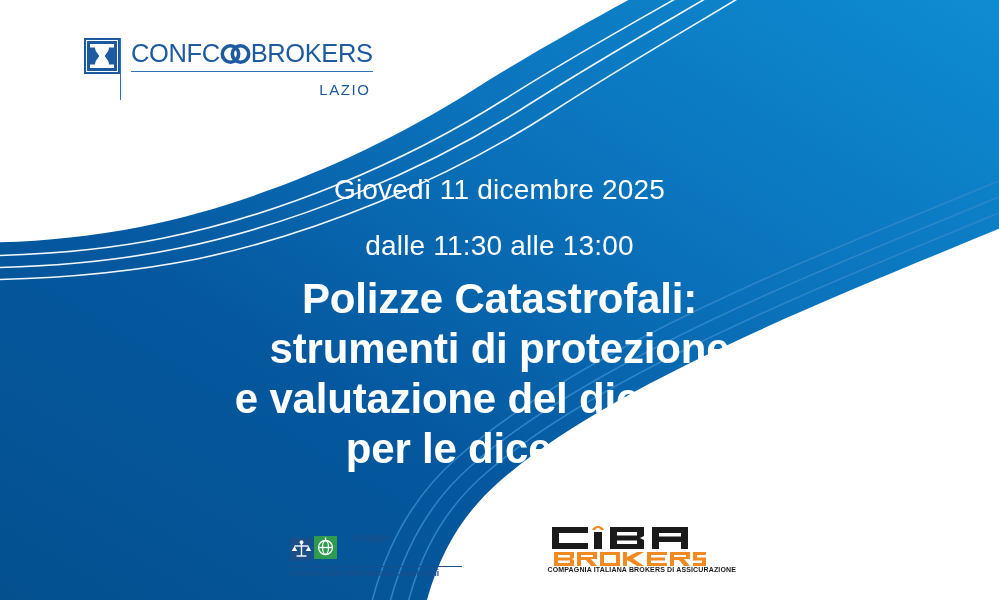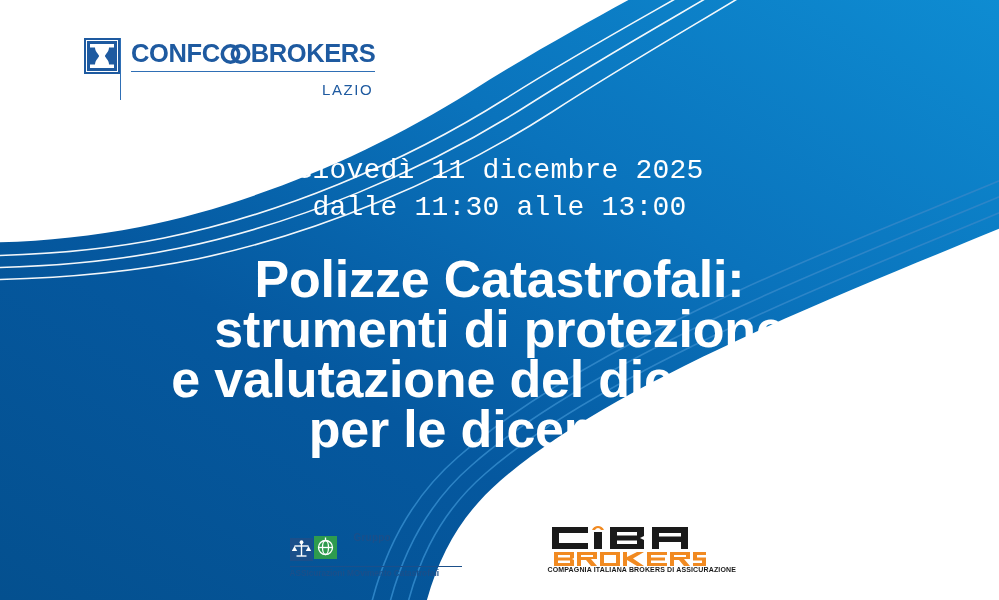--- a/index.html
+++ b/index.html
@@ -24,21 +24,21 @@
     z-index:5;
   }
   .cc-mark {
     position:relative;
     width:36px; height:36px;
     flex:0 0 auto;
   }
   .cc-right { position:relative; margin-left:11px; }
   .cc-word {
     font-family:"Liberation Sans", sans-serif;
-    font-weight:700;
+    font-weight:400;
     font-size:25.5px;
     letter-spacing:-0.4px;
     color:#1E5AA0;
     line-height:30px;
     white-space:nowrap;
     display:flex;
     align-items:center;
   }
   .cc-word .oo { display:inline-block; position:relative; width:31px; height:25px; }
   .cc-rule {
@@ -62,32 +62,33 @@
 
   
   .headline {
     position:absolute;
     left:0; right:0; top:152px;
     text-align:center;
     z-index:6;
     color:#ffffff;
   }
   .date-line {
-    font-family:Liberation Mono, monospace;
+    font-family:Liberation Sans, sans-serif;
     font-size:28px;
     font-weight:400;
     line-height:37px;
     letter-spacing:0.2px;
     color:#ffffff;
+    margin-top:19px;
   }
   .title {
-    margin-top:28px;
+    margin-top:10px;
     font-family:"Liberation Sans", sans-serif;
     font-weight:700;
-    font-size:52px;
+    font-size:42px;
     line-height:50px;
     letter-spacing:-0.2px;
     color:#ffffff;
   }
 
   
   .bottom-logos {
     position:absolute;
     left:0; right:0; bottom:20px;
     display:flex;

